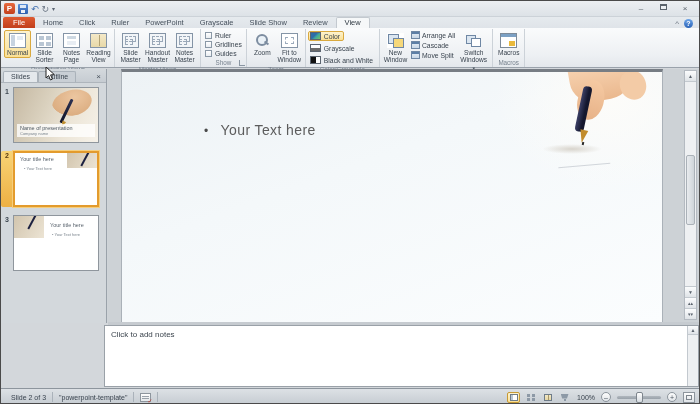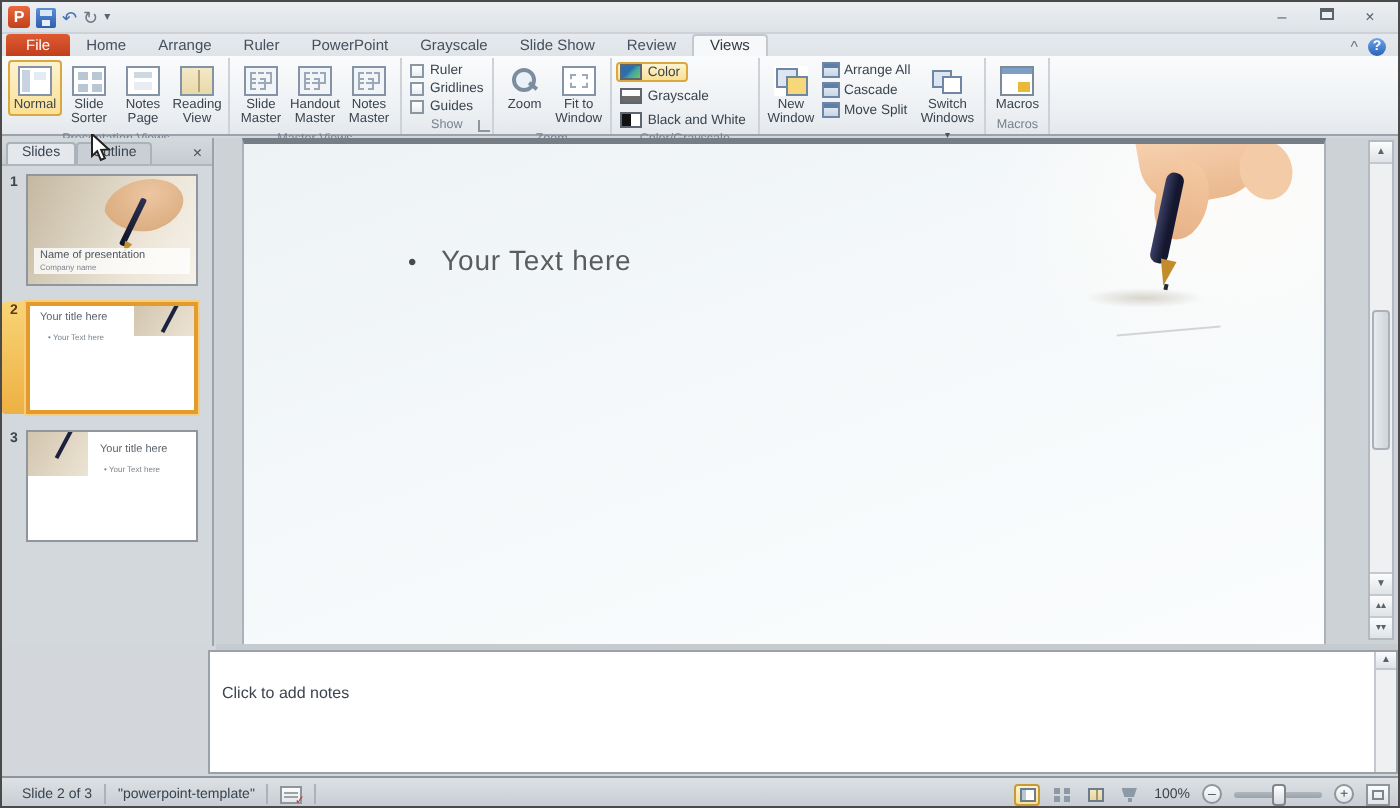--- a/index.html
+++ b/index.html
@@ -140,21 +140,21 @@
   .vscroll { position:absolute; right:2px; top:1px; width:13px; height:250px; background:#eef0f2; border:1px solid #b4bac1; display:flex; flex-direction:column; }
   .sbtn { height:11px; display:flex; align-items:center; justify-content:center; font-size:5px; color:#5a636d; background:linear-gradient(#fbfcfd,#dfe3e7); border-bottom:1px solid #c3c9cf; }
   .strack { flex:1; position:relative; }
   .sthumb { position:absolute; left:1px; right:1px; top:36%; height:70px; background:linear-gradient(90deg,#e8ebee,#cfd5da); border:1px solid #aab1b8; border-radius:2px; }
   .sbtn.bottom { border-top:1px solid #c3c9cf; border-bottom:none; margin-top:auto; }
   .dbl { line-height:3px; font-size:5px; text-align:center; }
 
   
   .notes-splitter { position:absolute; left:107px; right:0; top:321px; height:4px; background:#c6cbd0; }
   .notes { position:absolute; left:103px; top:324px; width:595px; height:62px; background:#fff; border:1px solid #9aa1a8; }
-  .notes-text { position:absolute; left:6px; top:4px; font-size:8px; color:#3c454e;margin-top:12px; }
+  .notes-text { position:absolute; left:6px; top:4px; font-size:8px; color:#3c454e; }
   .notes-scroll { position:absolute; right:0; top:0; bottom:0; width:11px; background:#eef0f2; border-left:1px solid #c3c9cf; }
   .notes-scroll .sbtn { height:9px; }
 
   
   .statusbar { position:absolute; left:0; top:387px; width:100%; height:17px;
     background:linear-gradient(#dde1e5,#c5cbd1); border-top:1px solid #8d959d;
     display:flex; align-items:center; font-size:7px; color:#39434e; padding:0 4px; }
   .sb-item { padding:0 6px; }
   .sb-sep { width:1px; height:10px; background:#aab2ba; }
   .spell-icon { width:11px; height:9px; background:linear-gradient(#fdfdfd,#e4e7ea); border:1px solid #8d959d; position:relative; margin:0 6px; }
@@ -199,27 +199,27 @@
     <div class="winbtns">
       <span class="winbtn">–</span>
       <span class="winbtn restore"><i></i></span>
       <span class="winbtn">×</span>
     </div>
   </div>
 
   <div class="tabrow">
     <div class="rtab file">File</div>
     <div class="rtab">Home</div>
-    <div class="rtab">Arrange</div>
+    <div class="rtab">Click</div>
     <div class="rtab">Ruler</div>
     <div class="rtab">PowerPoint</div>
     <div class="rtab">Grayscale</div>
     <div class="rtab">Slide Show</div>
     <div class="rtab">Review</div>
-    <div class="rtab active">Views</div>
+    <div class="rtab active">View</div>
     <div class="tabrow-right">
       <span class="collapse-glyph">^</span>
       <span class="help-circle">?</span>
     </div>
   </div>
 
   <div class="ribbon">
 
     <div class="rgroup">
       <div class="grp-body">

